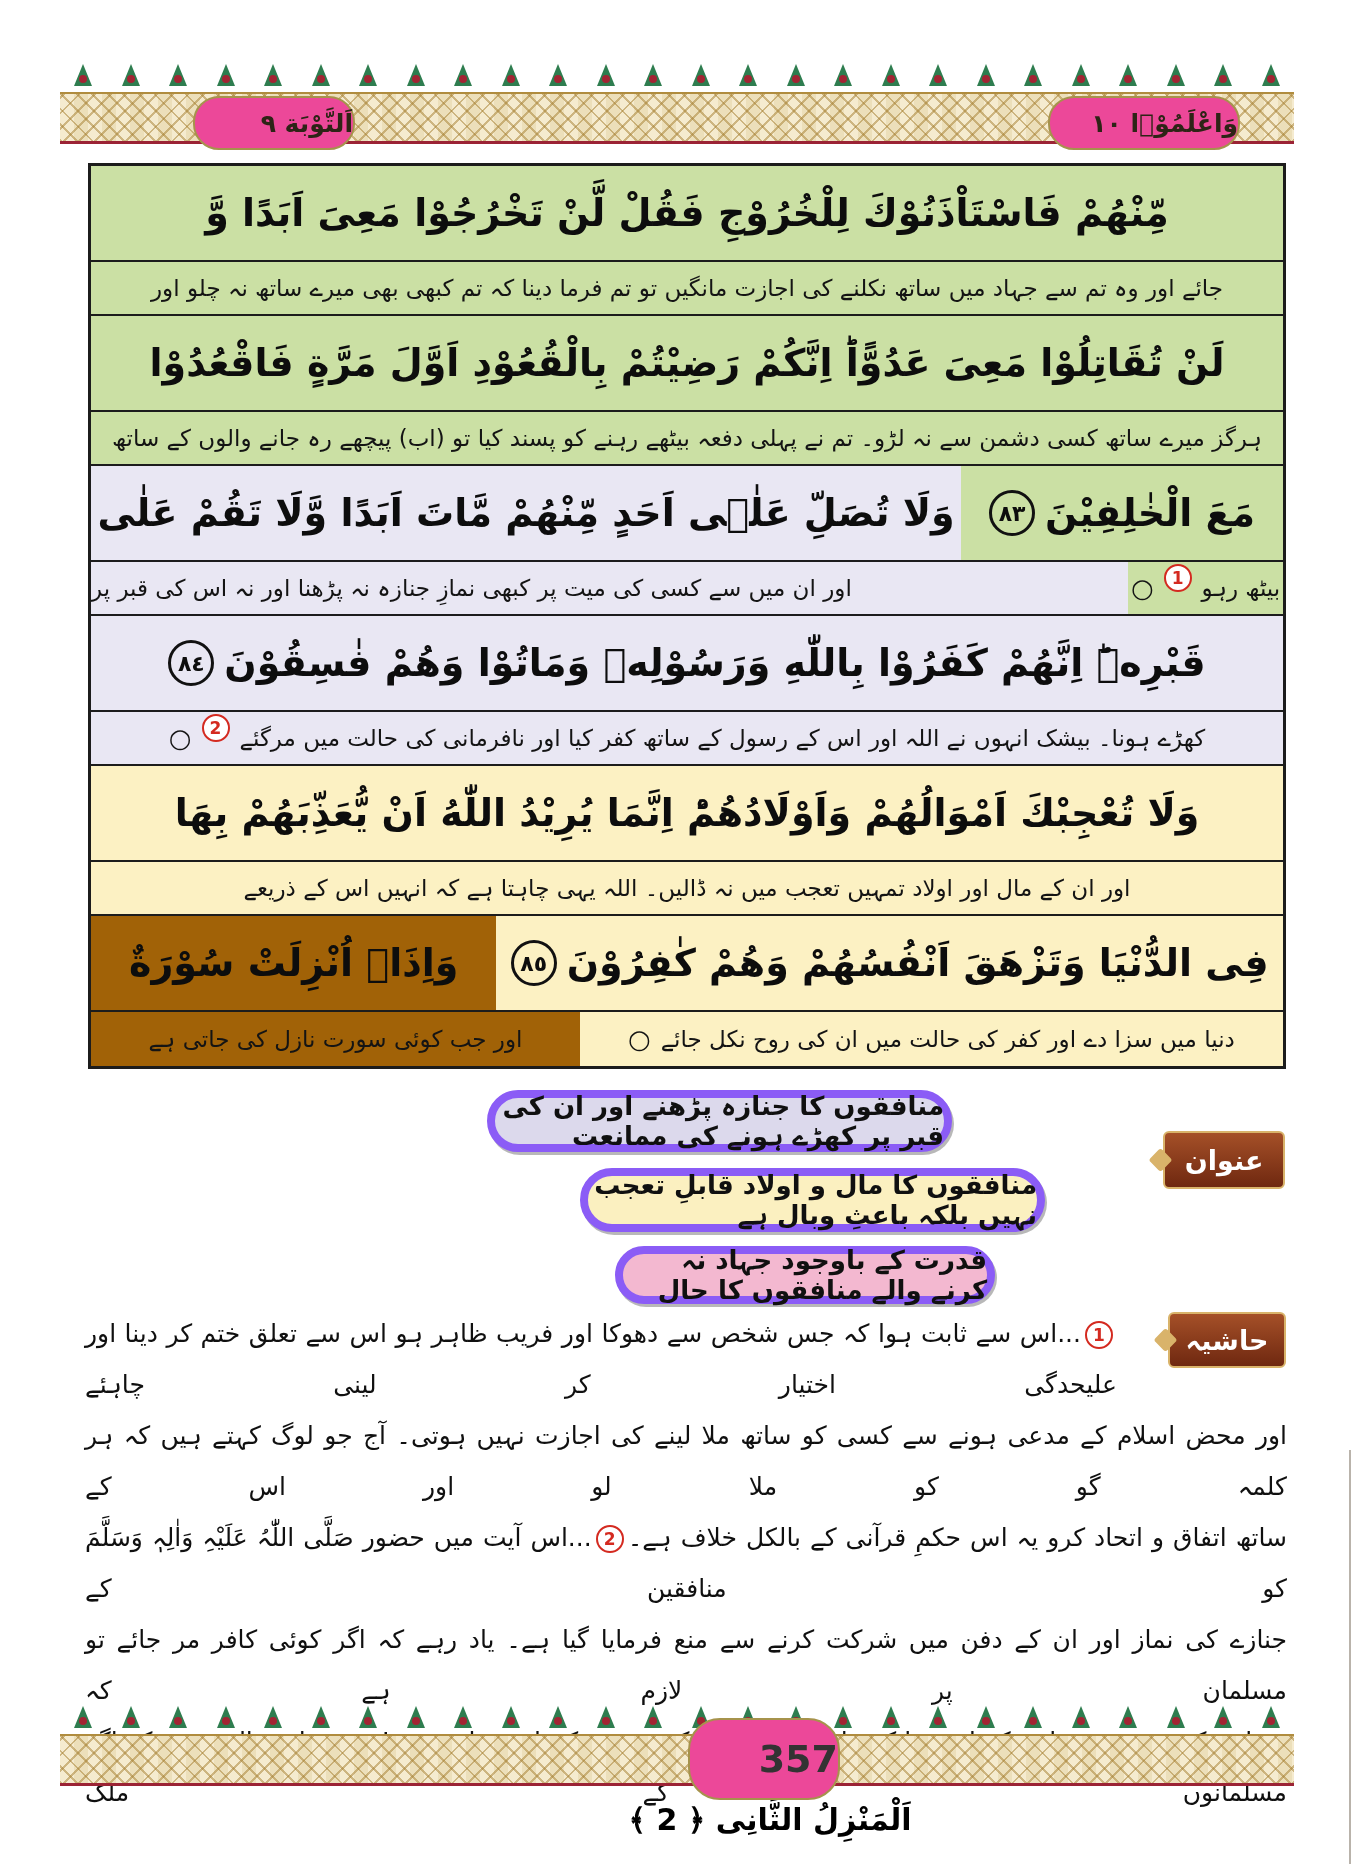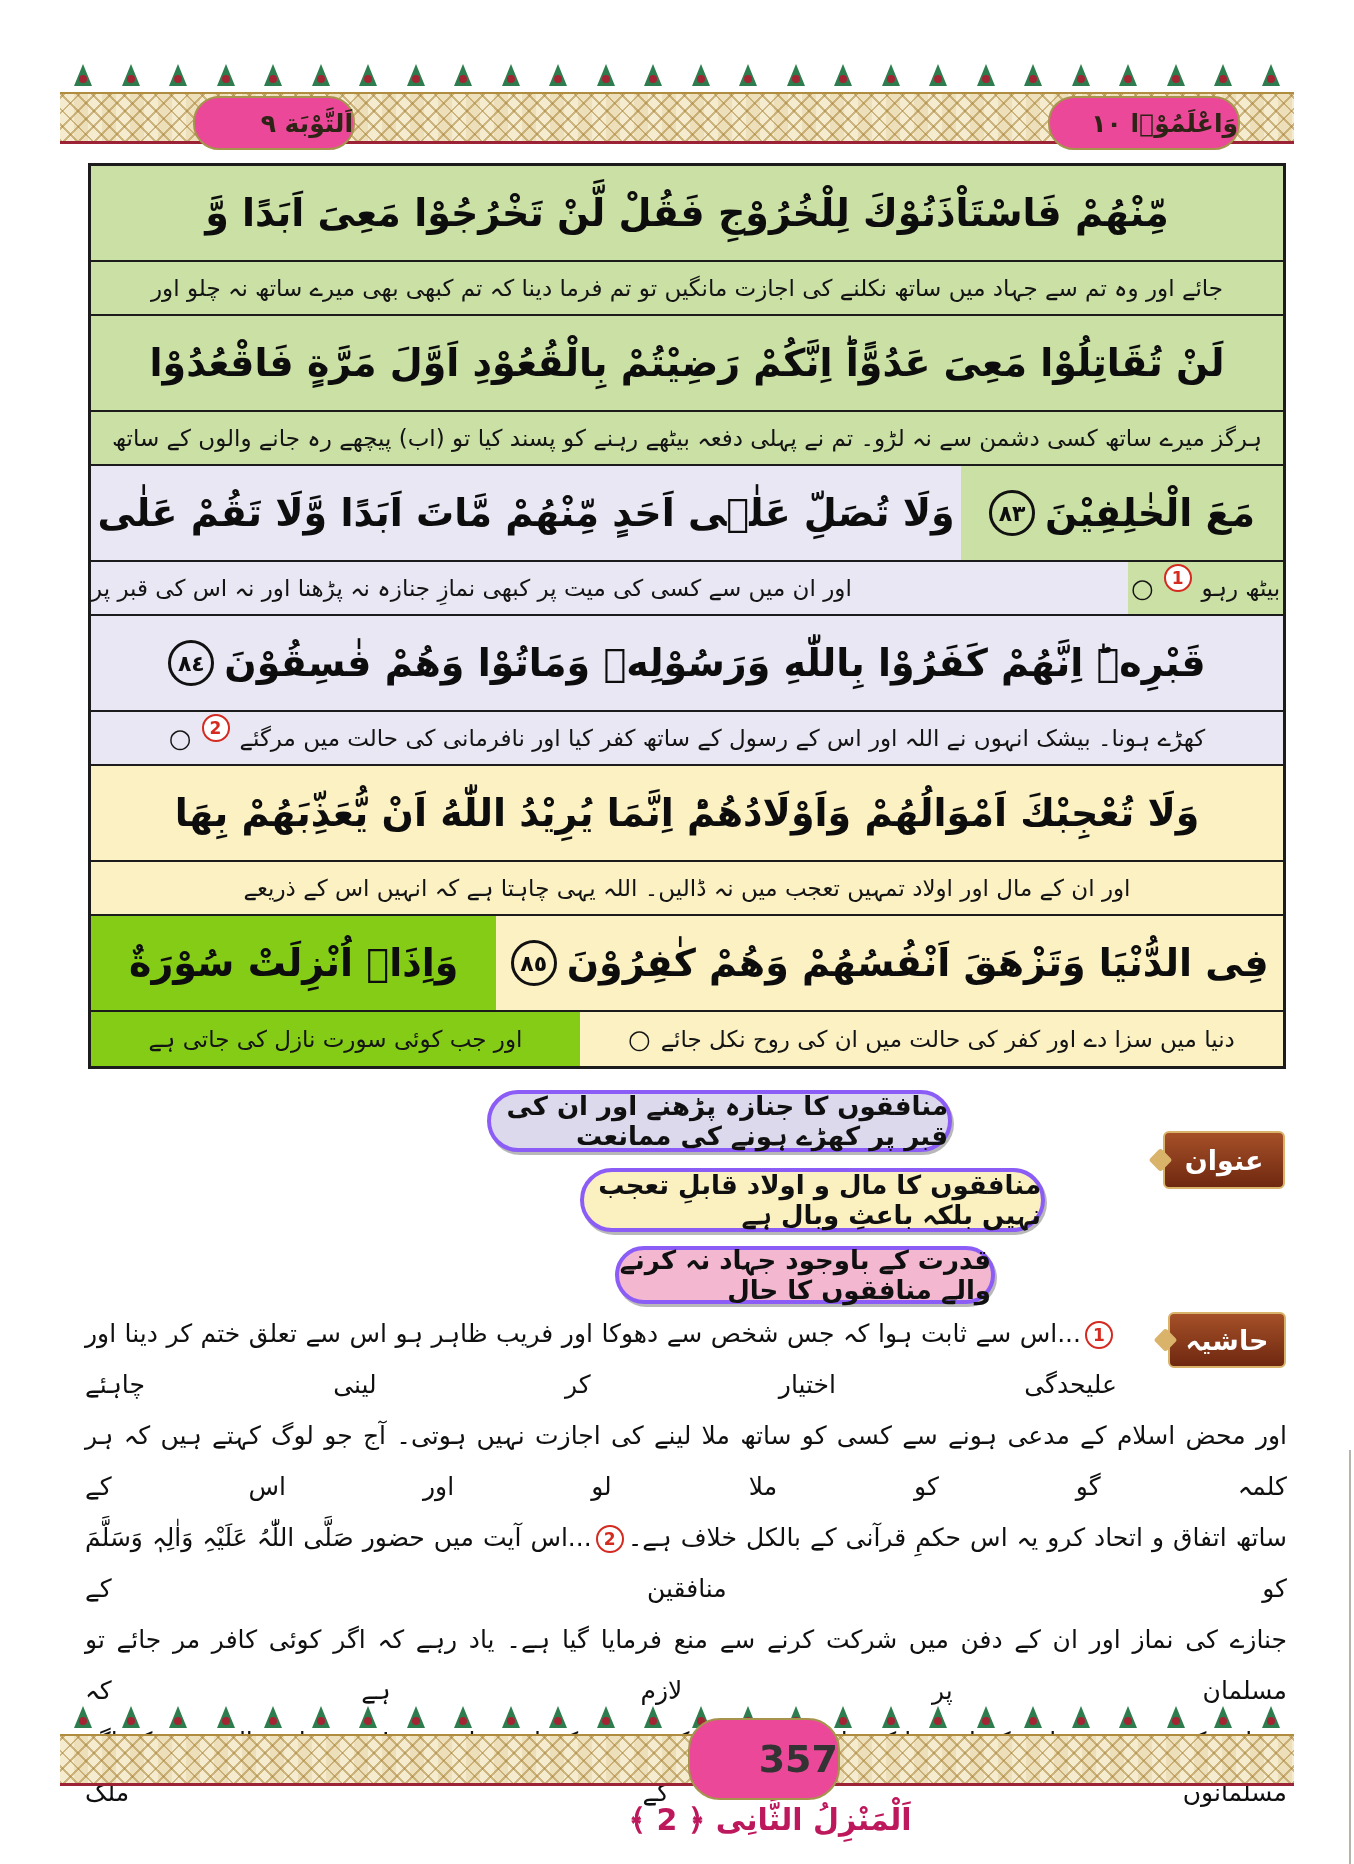--- a/index.html
+++ b/index.html
@@ -34,50 +34,50 @@
   
   .qtable { position:absolute; left:88px; top:163px; width:1198px; border:3px solid #1c1c1c; }
   .qrow { display:flex; direction:rtl; border-bottom:2px solid #1c1c1c; }
   .qrow:last-child { border-bottom:none; }
   .qrow.ar { height:96px; font-size:38px; font-weight:700; color:#0d0d0d; }
   .qrow.ur { height:54px; font-size:23px; color:#141414; }
   .seg { display:flex; align-items:center; justify-content:center; gap:10px; overflow:hidden; height:100%; }
   .w100 { width:100%; } .w27 { width:27%; } .w73 { width:73%; } .w13 { width:13%; } .w87 { width:87%;justify-content:flex-end; }
   .w66 { width:66%; } .w34 { width:34%; } .w59 { width:59%; } .w41 { width:41%; }
   .bg-green { background:#cbe0a4; } .bg-lav { background:#e9e7f3; }
-  .bg-yellow { background:#fcf1c3; } .bg-pink { background:#84cc16; }
+  .bg-yellow { background:#fcf1c3; } .bg-pink { background:#a16207; }
   .ayah { width:46px; height:46px; border:3px solid #111; border-radius:50%; flex:none;
     display:flex; align-items:center; justify-content:center; font-size:22px; font-weight:700; }
   .vnum { width:28px; height:28px; border:2px solid #d42a20; color:#d42a20; background:#fff; border-radius:50%;
     flex:none; display:flex; align-items:center; justify-content:center; font-size:17px; font-weight:700; margin-bottom:20px; }
   .eov { font-size:26px; font-weight:400; }
 
   
   .rbadge { position:absolute; background:linear-gradient(#a55028,#6f2810); border:2px solid #d9b36a; border-radius:6px;
     color:#fff; display:flex; align-items:center; justify-content:center; font-size:27px; font-weight:700; z-index:2; }
   .rbadge::before { content:""; position:absolute; left:-13px; top:50%; transform:translateY(-50%) rotate(45deg);
     width:17px; height:17px; background:#d9b36a; border-radius:3px; }
   .badge-unwan { left:1163px; top:1090px; width:122px; height:58px;margin-top:41px; }
   .badge-hashiya { left:1168px; top:1312px; width:118px; height:56px; }
-  .pill { position:absolute; border:4px solid #8b5cf6; border-radius:999px; display:flex; align-items:center;
+  .pill { position:absolute; border:8px solid #8b5cf6; border-radius:999px; display:flex; align-items:center;
     justify-content:center; font-size:26px; font-weight:700; color:#101010; box-shadow:2px 3px 0 rgba(0,0,0,.28); direction:rtl; }
   .pill-1 { left:487px; top:1090px; width:465px; height:62px; background:#dcd9ec; }
   .pill-2 { left:580px; top:1168px; width:465px; height:64px; background:#fbf0c0; }
   .pill-3 { left:615px; top:1246px; width:380px; height:58px; background:#f3b8d0; }
 
   
   .fn { position:absolute; left:85px; top:1308px; width:1202px; direction:rtl; font-size:25px; color:#101010; }
   .fn-line { min-height:55px; line-height:51px; text-align:justify; text-align-last:justify; }
   .fn-line.first { padding-right:170px; }
   .fnum { display:inline-flex; width:28px; height:28px; border:2px solid #d42a20; color:#d42a20; background:#fff;
     border-radius:50%; align-items:center; justify-content:center; font-size:17px; font-weight:700;
     vertical-align:middle; margin:0 4px; }
 
   .manzil { position:absolute; top:1802px; left:430px; width:680px; text-align:center;
-    font-size:30px; font-weight:700; color:#be185d; direction:rtl; }
+    font-size:30px; font-weight:700; color:#000000; direction:rtl; }
 </style>
 </head>
 <body>
 
 <div class="page">
 
   <div class="motifs motifs-top">
       <i class="m"></i>
       <i class="m"></i>
       <i class="m"></i>

